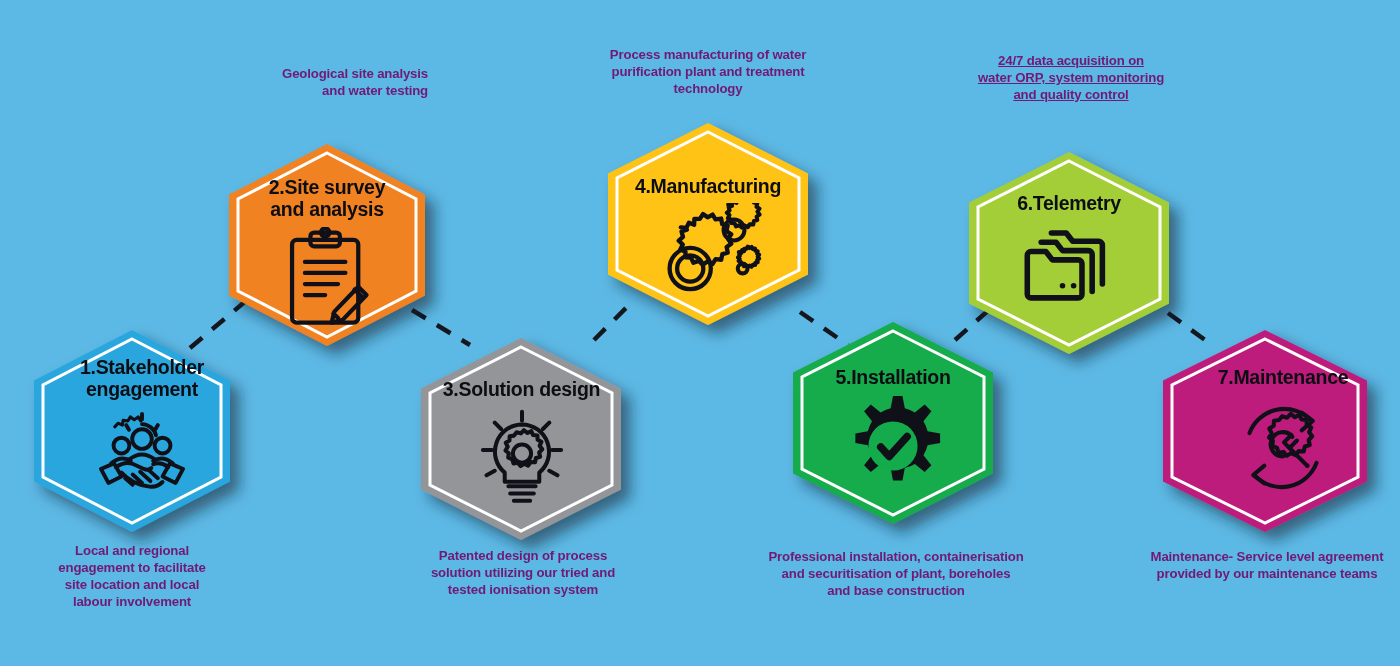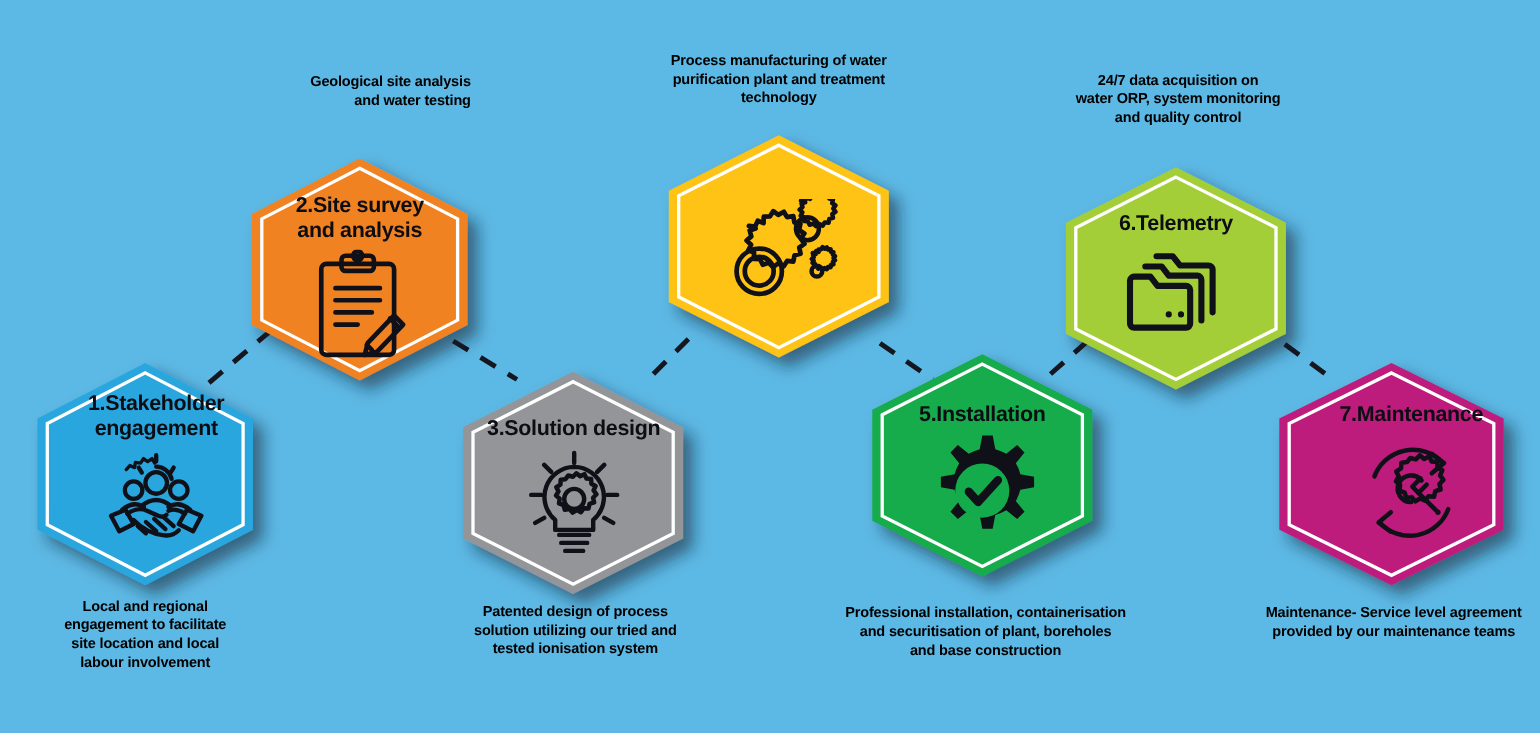--- a/index.html
+++ b/index.html
@@ -67,21 +67,21 @@
   }
   .hexicon {
     margin-top: 6px;
     display: flex;
     align-items: center;
     justify-content: center;
   }
   .caption {
     position: absolute;
     text-align: center;
-    color: #000000;
+    color: #701a75;
     font-weight: bold;
     font-size: 13.2px;
     line-height: 1.28;
     letter-spacing: -0.15px;
     white-space: pre-line;
     z-index: 2;
   }
 </style>
 </head>
 <body>
@@ -199,20 +199,21 @@
             <defs>
               <filter id="shadow-3" x="-40%" y="-40%" width="190%" height="190%">
                 <feDropShadow dx="9" dy="9" stdDeviation="7" flood-color="#0b2230" flood-opacity="0.55"></feDropShadow>
               </filter>
             </defs>
             <polygon points="100.0,0.0 200.0,50.5 200.0,151.5 100.0,202.0 0.0,151.5 0.0,50.5" fill="#ffc313" filter="url(#shadow-3)"></polygon>
             <polygon points="100.0,9.0 191.0,55.0 191.0,147.0 100.0,193.0 9.0,147.0 9.0,55.0" fill="none" stroke="#ffffff" stroke-width="3"></polygon>
           </svg>
         </div>
         <div class="hexcontent" style="padding-top: 52px;">
+          <div class="hexlabel">4.Manufacturing</div>
           <div class="hexicon">
     <svg viewBox="0 0 130 110" width="122" height="103" fill="none" stroke="#101018" stroke-width="4.6" stroke-linecap="round" stroke-linejoin="round">
       <g transform="translate(6,30)">
         <path d="M38 4 l6 0.6 2.6 -5.6 5.6 2.3 0.2 -6.2 5.9 -0.2 3.4 -5.2 4.8 3.6 5.4 -3
                  3.1 5.2 6.1 -0.9 1 6 5.9 1.4 -1.3 6 5.1 3.4 -3.4 5 3.5 5 -5 3.6 1.2 6
                  -5.8 1.6 -1.2 6 -6 -0.6 -3.3 5.2 -5.4 -2.8 -5 3.6 -4.2 -4.2 -5.8 2 -2.6 -5.4
                  -6 -0.4 0.2 -6 -5.6 -2.3 2.7 -5.4 -4.4 -4.1 4.6 -4 -1.6 -5.8 5.8 -1.8z" transform="translate(-8,-8) scale(1.0)"></path>
         <circle cx="40" cy="40" r="22"></circle>
         <circle cx="40" cy="40" r="14"></circle>
       </g>
@@ -332,18 +333,18 @@
 and water testing</div>
     <div class="caption" style="left: 412px; top: 548px; width: 222px; text-align: center;">Patented design of process
 solution utilizing our tried and
 tested ionisation system</div>
     <div class="caption" style="left: 600px; top: 47px; width: 216px; text-align: center;">Process manufacturing of water
 purification plant and treatment
 technology</div>
     <div class="caption" style="left: 757px; top: 549px; width: 278px; text-align: center;">Professional installation, containerisation
 and securitisation of plant, boreholes
 and base construction</div>
-    <div class="caption" style="left: 960px; top: 65px; width: 222px; text-align: center;">24/7 data acquisition on
+    <div class="caption" style="left: 960px; top: 53px; width: 222px; text-align: center; text-decoration: underline;">24/7 data acquisition on
 water ORP, system monitoring
 and quality control</div>
     <div class="caption" style="left: 1132px; top: 549px; width: 270px; text-align: center;">Maintenance- Service level agreement
 provided by our maintenance teams</div>
   </div>
 
 </body></html>

